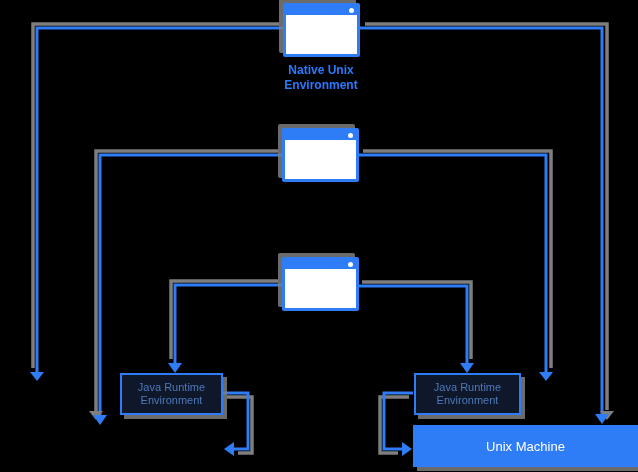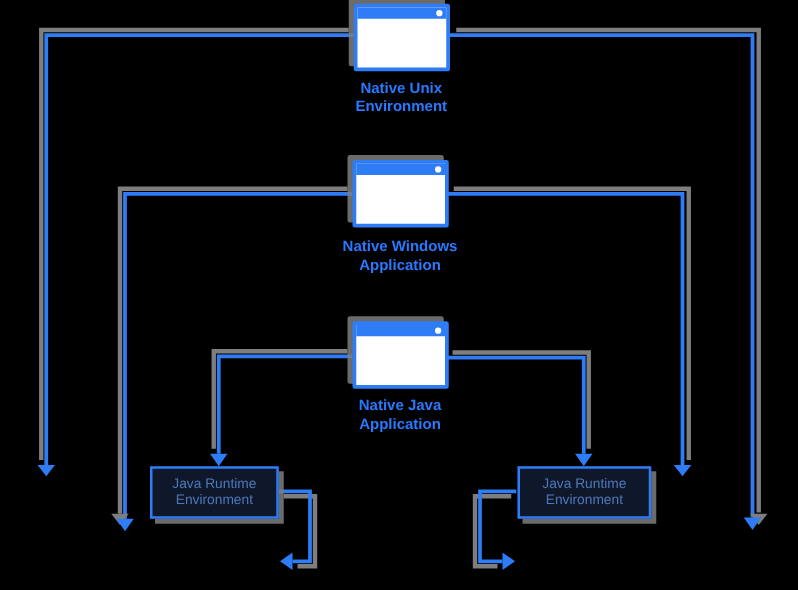--- a/index.html
+++ b/index.html
@@ -108,34 +108,31 @@
   </div>
   <div class="applabel" style="left:251px;top:63px;">
     <span>Native Unix Environment</span>
   </div>
 
   <div class="appwin" style="left:282px;top:128px;">
     <div class="titlebar">
       <span class="dot"></span>
     </div>
   </div>
-  <div class="applabel" style="left:250px;top:190px;">
-    <span>Native Windows Application</span>
-  </div>
 
   <div class="appwin" style="left:282px;top:257px;">
     <div class="titlebar">
       <span class="dot"></span>
     </div>
-  </div>
-  <div class="applabel" style="left:250px;top:317px;">
-    <span>Native Java Application</span>
   </div>
 
   <div class="jrebox" style="left:120px;top:373px;width:99px;">
     <span>Java Runtime Environment</span>
   </div>
   <div class="jrebox" style="left:414px;top:373px;width:103px;">
     <span>Java Runtime Environment</span>
   </div>
 
+  <div class="machinebar" style="left:413px;top:425px;width:225px;">
+    <span>Unix Machine</span>
+  </div>
 
 </div>
 
 </body></html>

